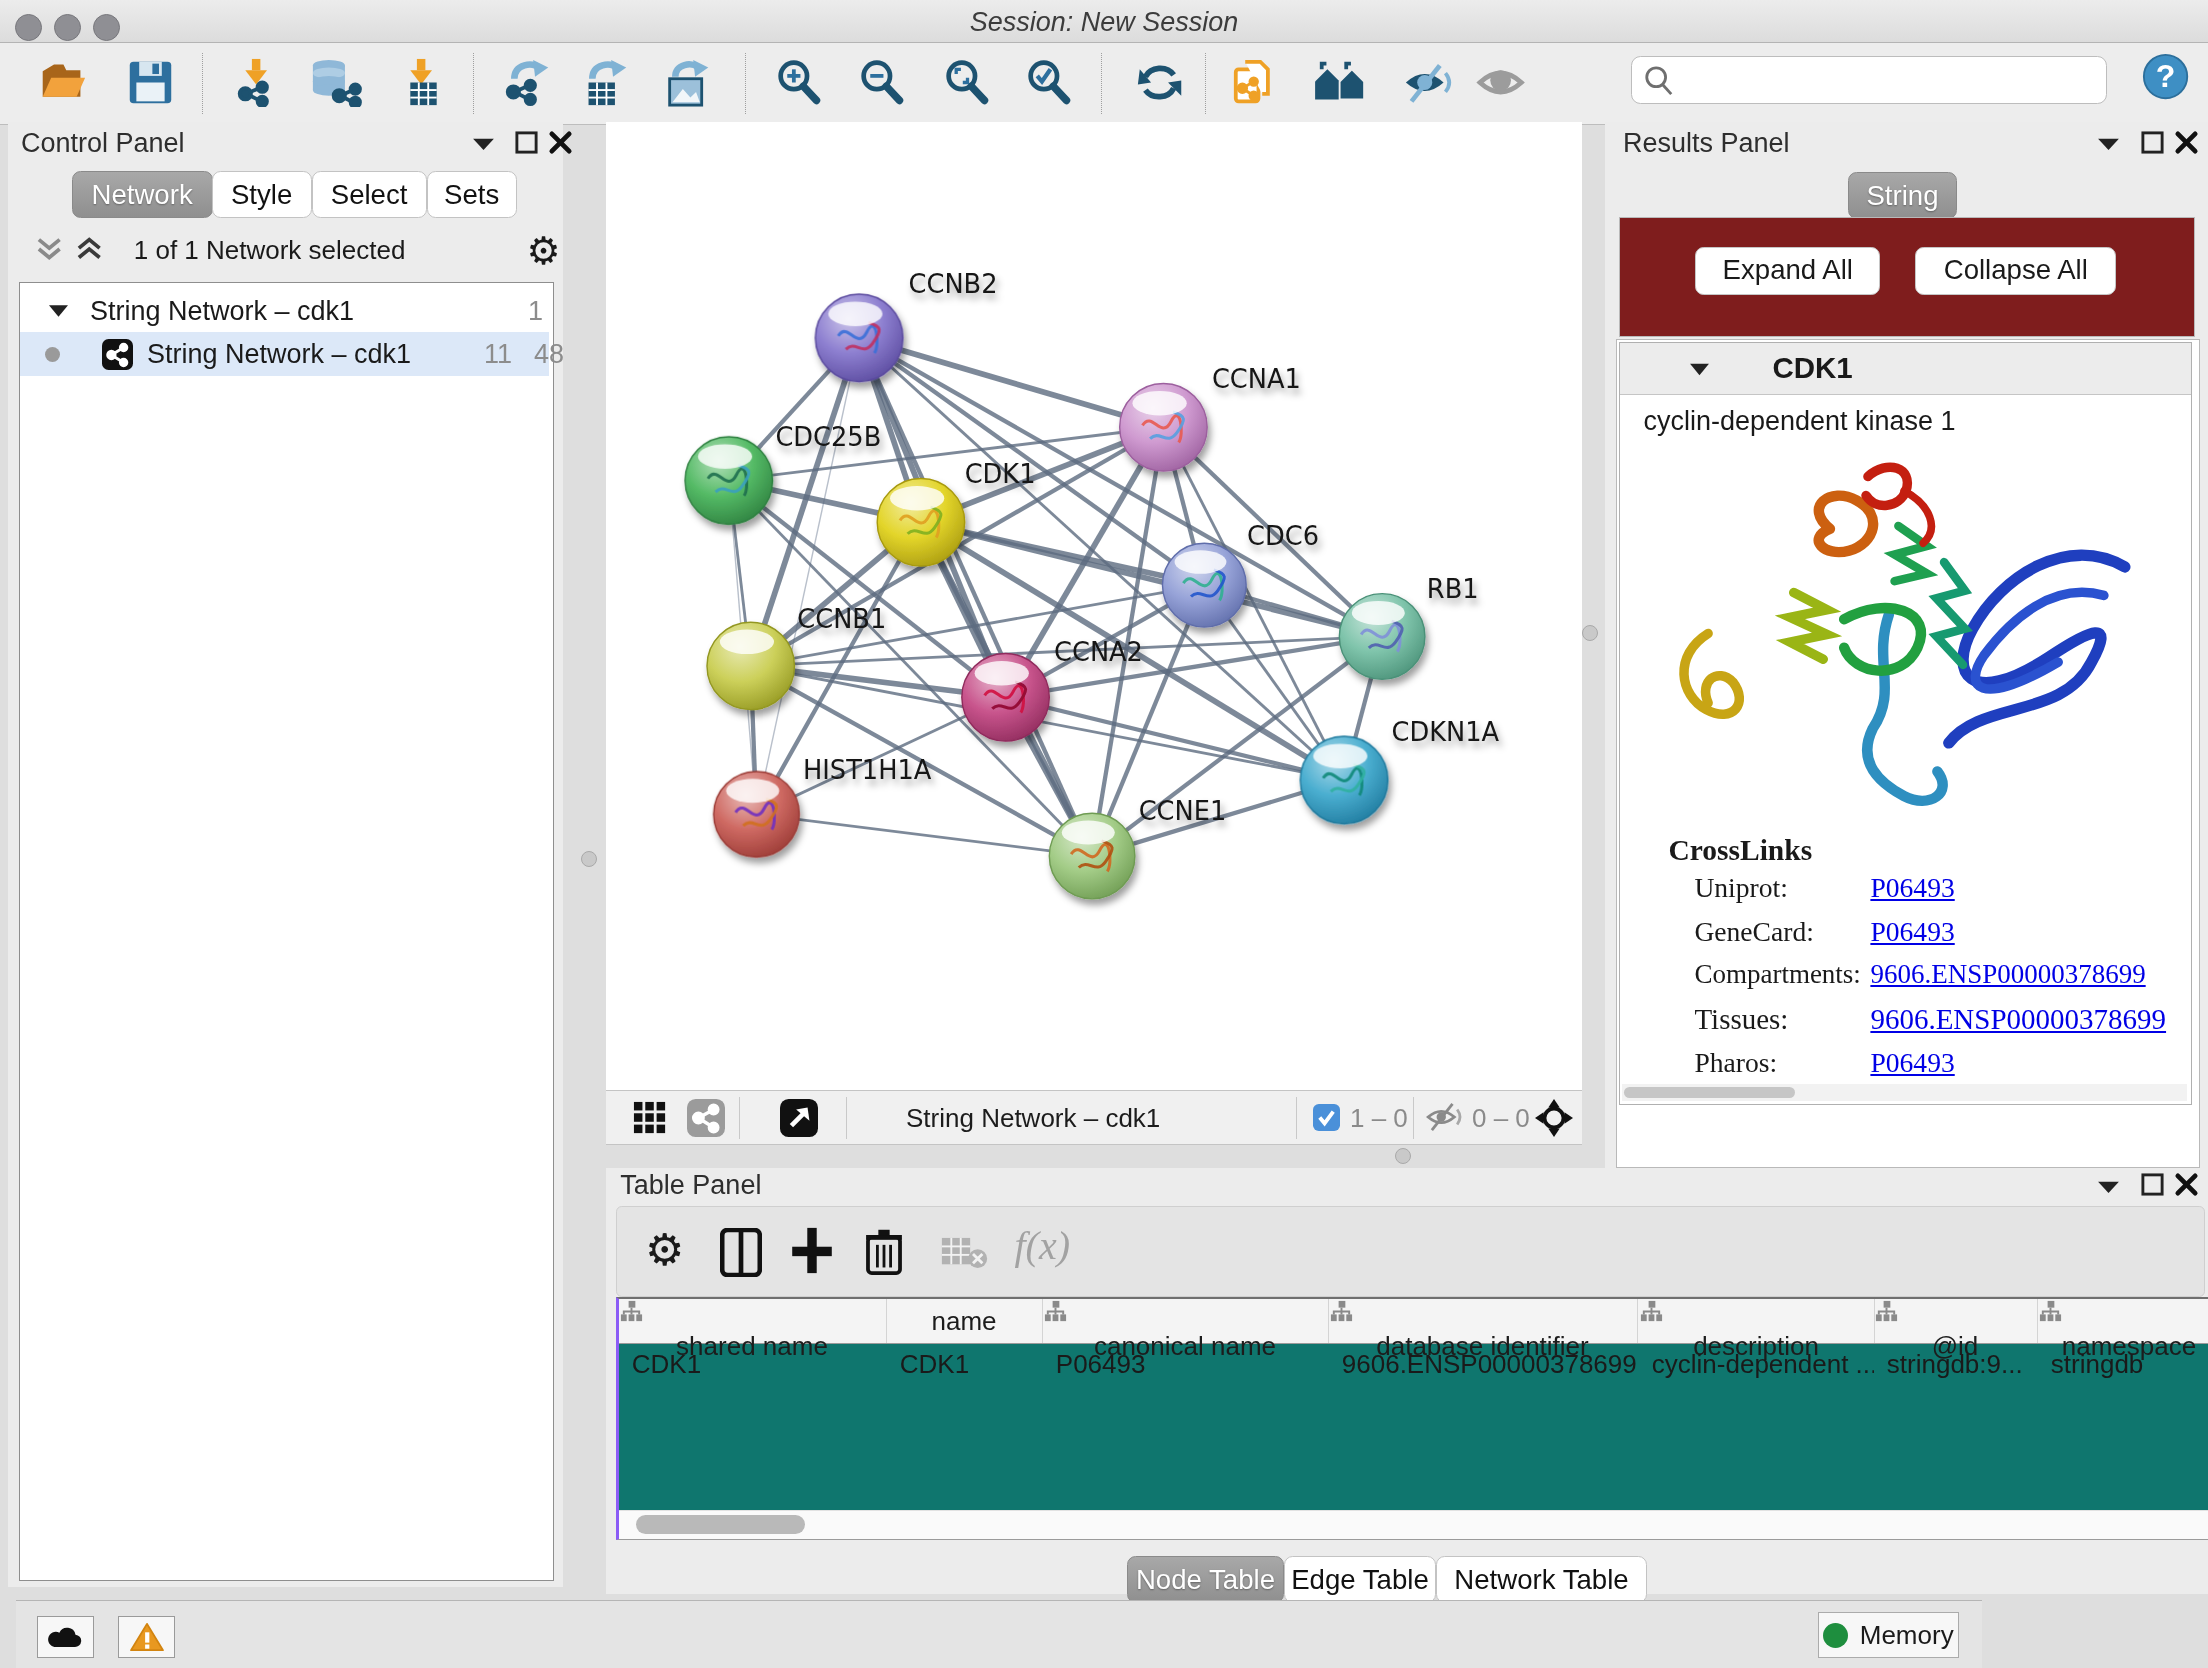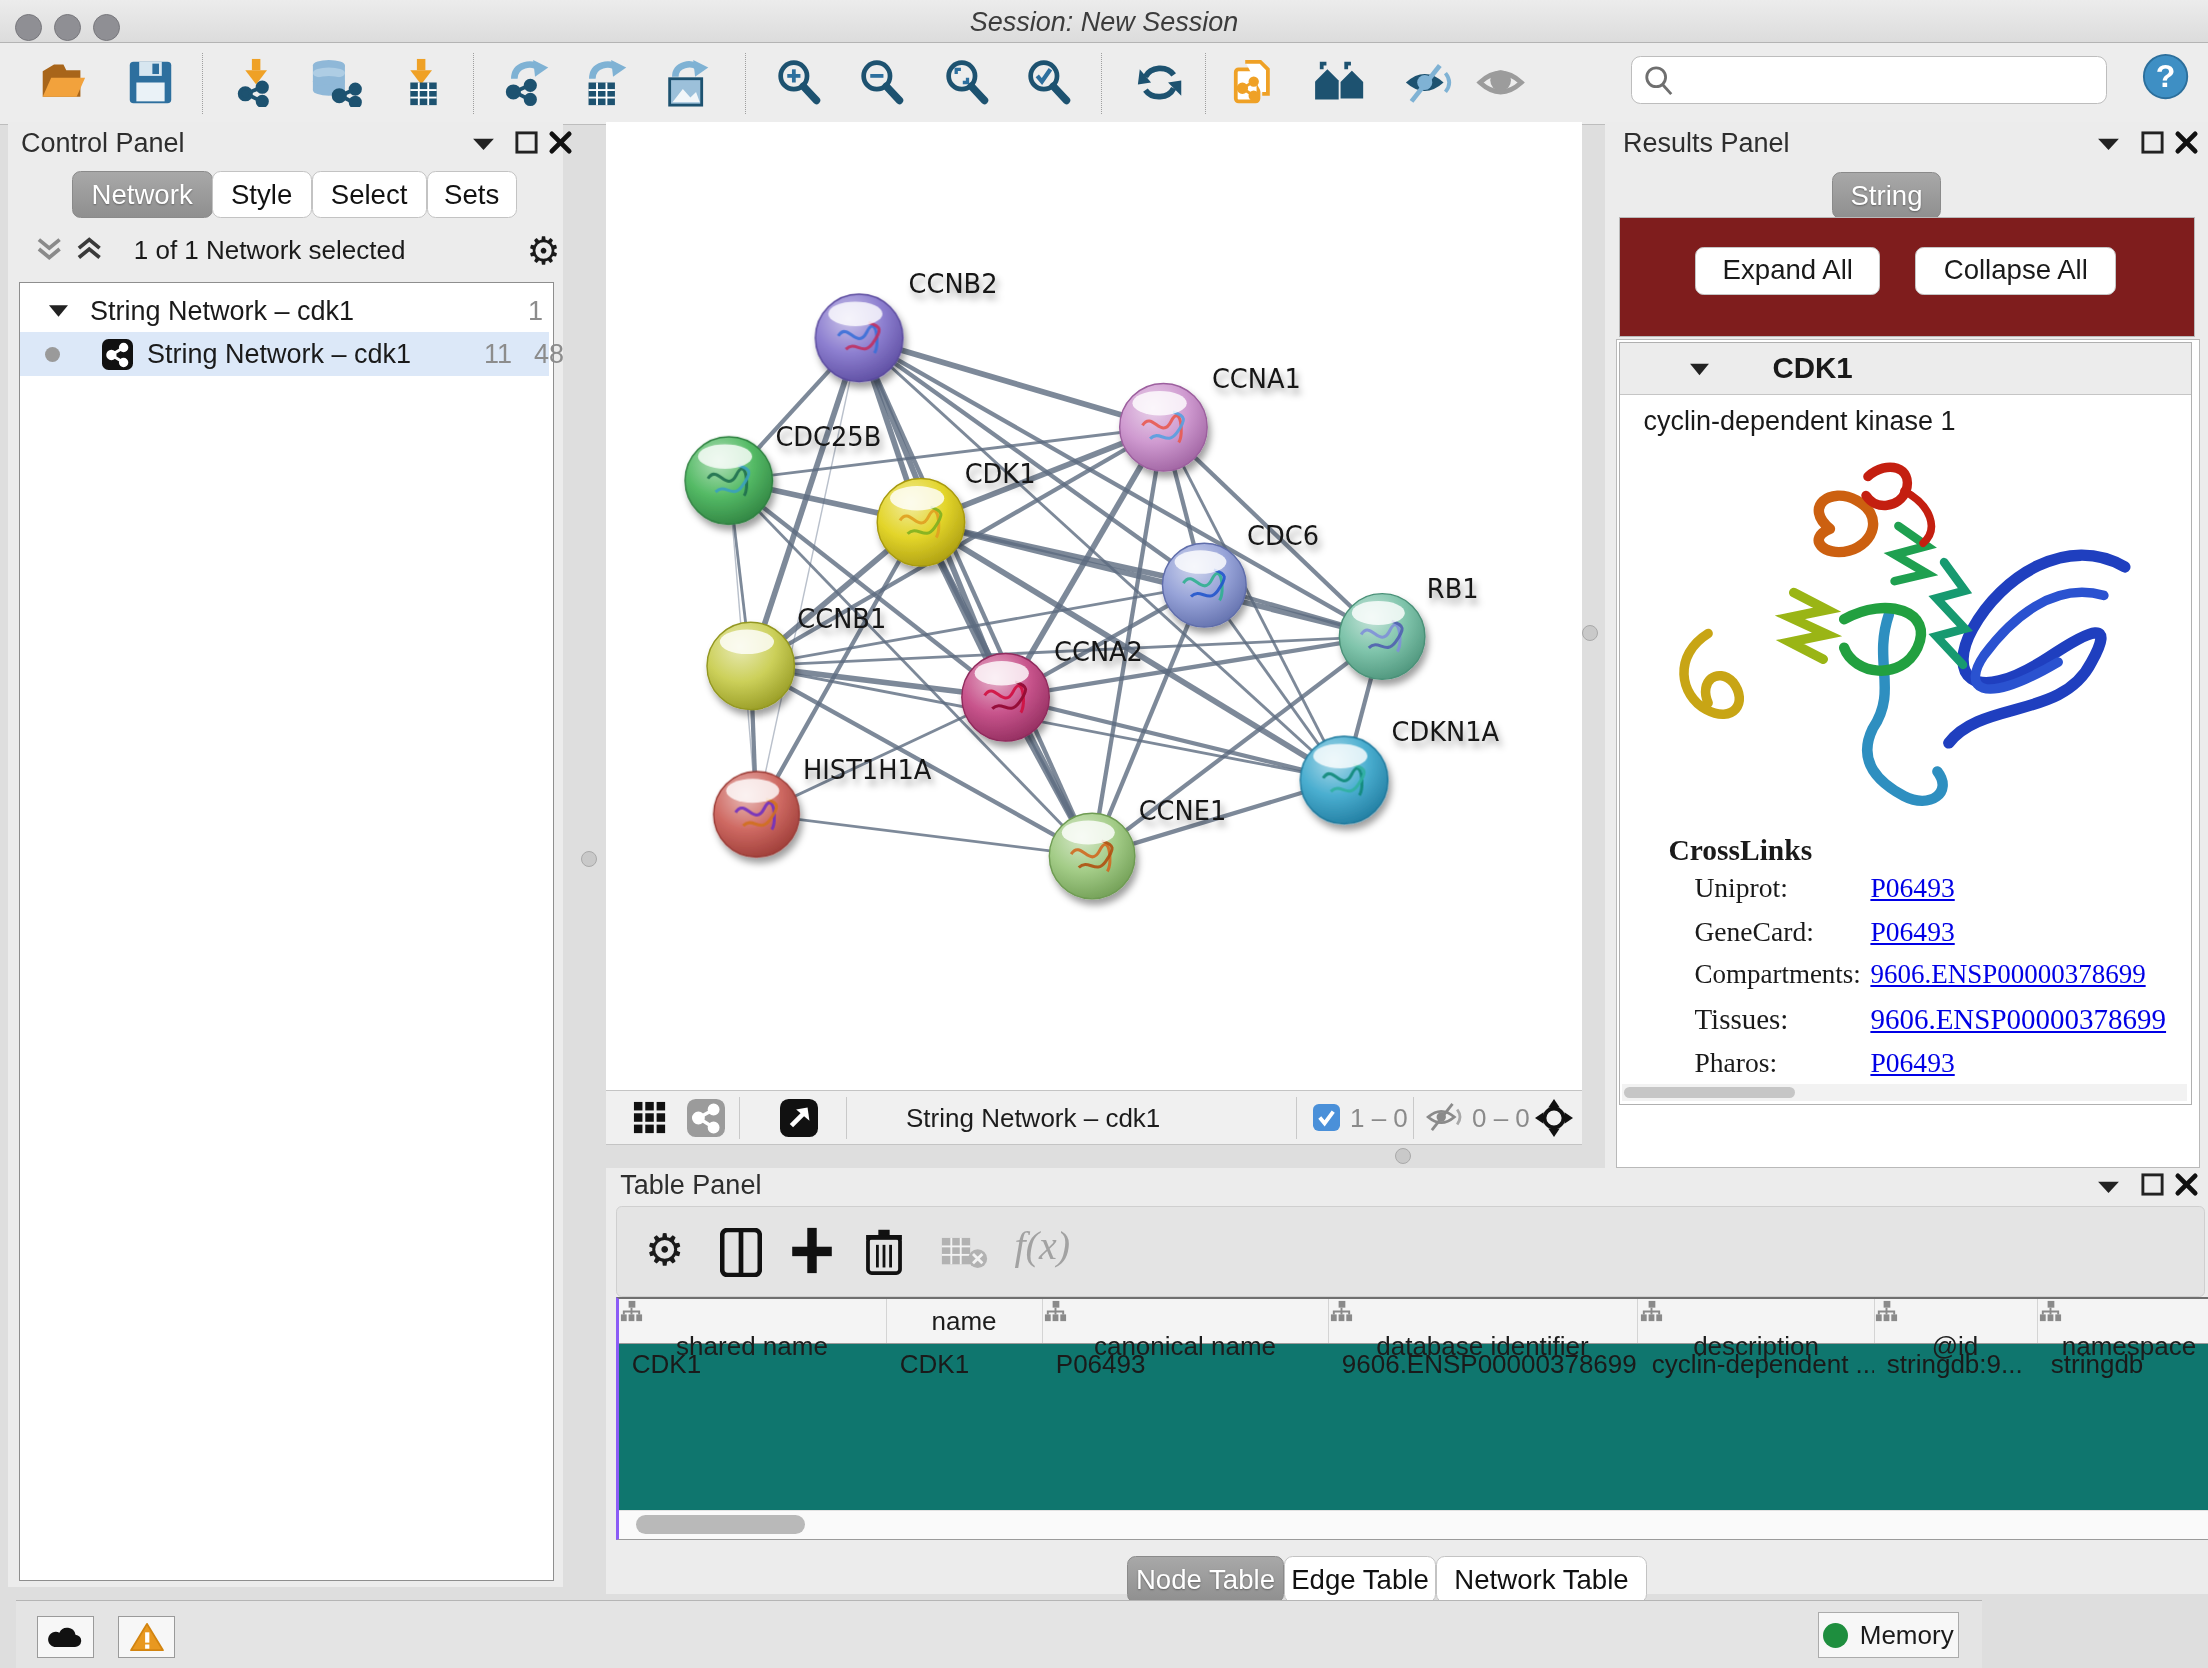--- a/index.html
+++ b/index.html
@@ -625,21 +625,21 @@
     </div>
   <div class="abs" style="left:569px;top:7.6px">
       <svg width="25" height="25" viewBox="0 0 26 26">
         <g stroke="#111" stroke-width="5" stroke-linecap="round">
           <line x1="4" y1="4" x2="22" y2="22"></line>
           <line x1="22" y1="4" x2="4" y2="22"></line>
         </g>
       </svg>
     </div>
 
-  <div class="tab sel" style="left:227px;top:50px;width:107px">String</div>
+  <div class="tab sel" style="left:243px;top:50px;width:107px">String</div>
 
   <div class="abs" style="left:14.3px;top:95px;width:574px;height:118px;background:#7f1d1d;border:1px solid #b9b9b9">
     <div class="rbtn" style="left:75px;top:28.5px;width:183px">Expand All</div>
     <div class="rbtn" style="left:295px;top:28.5px;width:199px">Collapse All</div>
   </div>
 
   <div id="rp-scroll">
     <div class="abs" style="left:2.9px;top:1.9px;width:571px;height:761px;border:1px solid #b0b0b0">
       <div class="abs" style="left:0;top:0;width:100%;height:51px;background:#ececec;border-bottom:1px solid #c5c5c5">
         <span class="abs" style="left:68px;top:18px">

